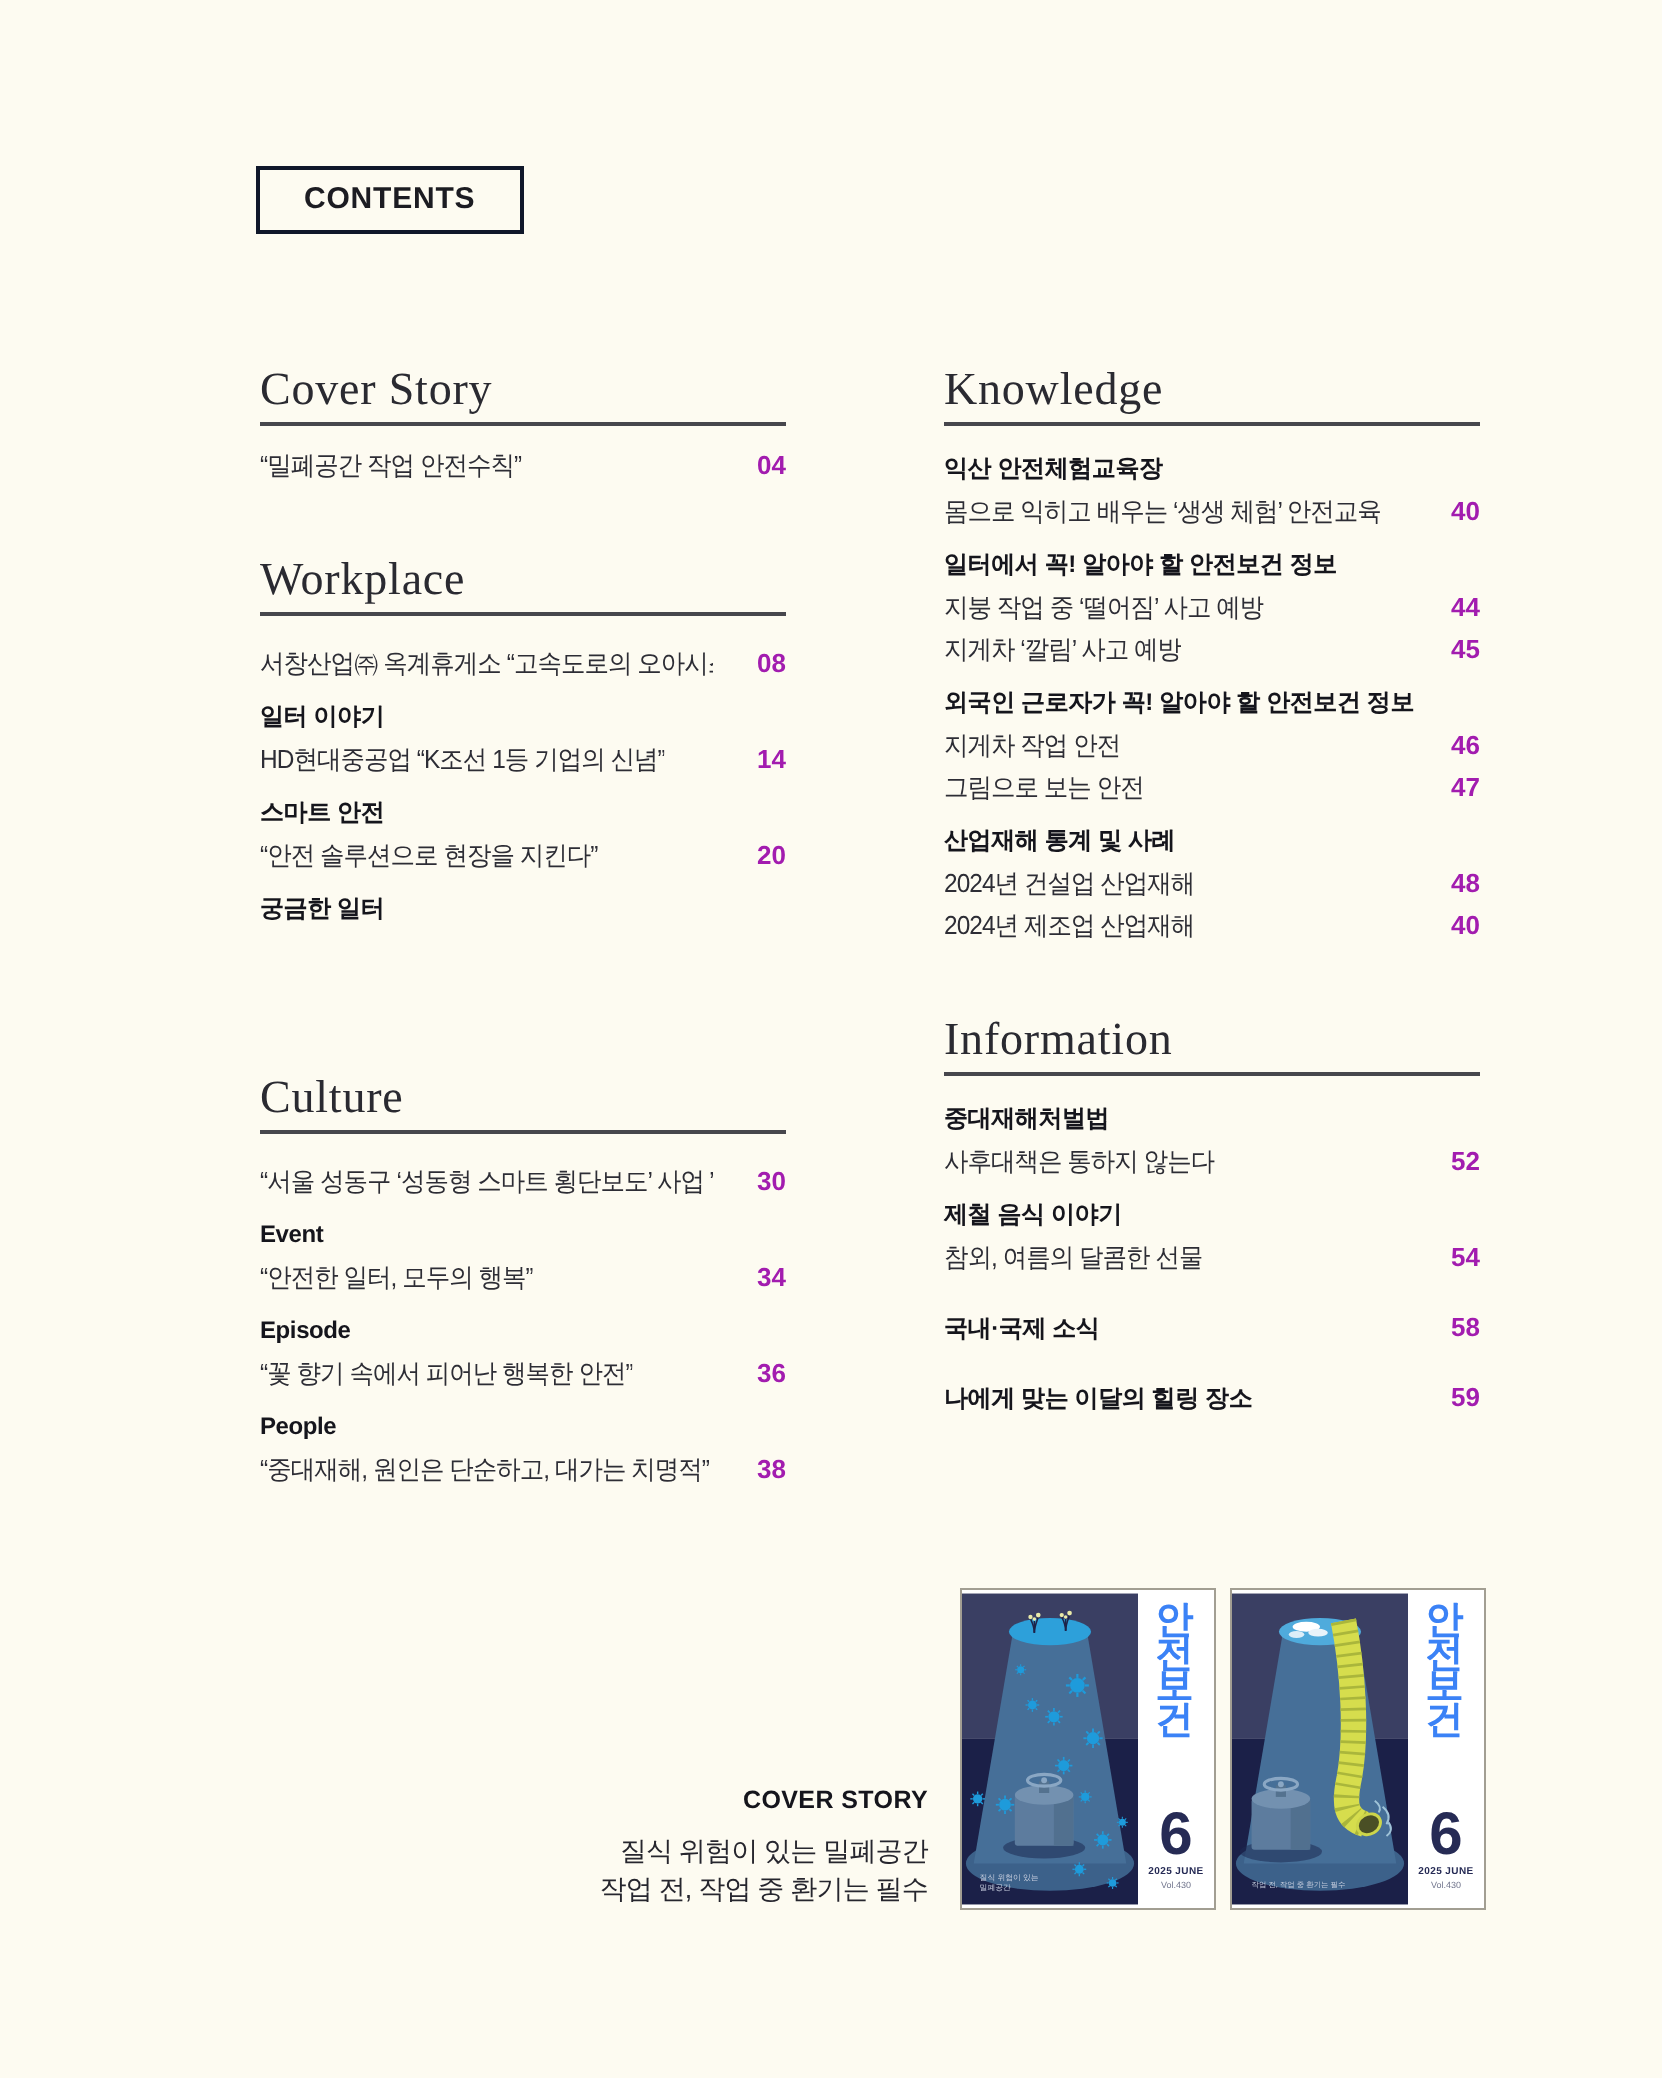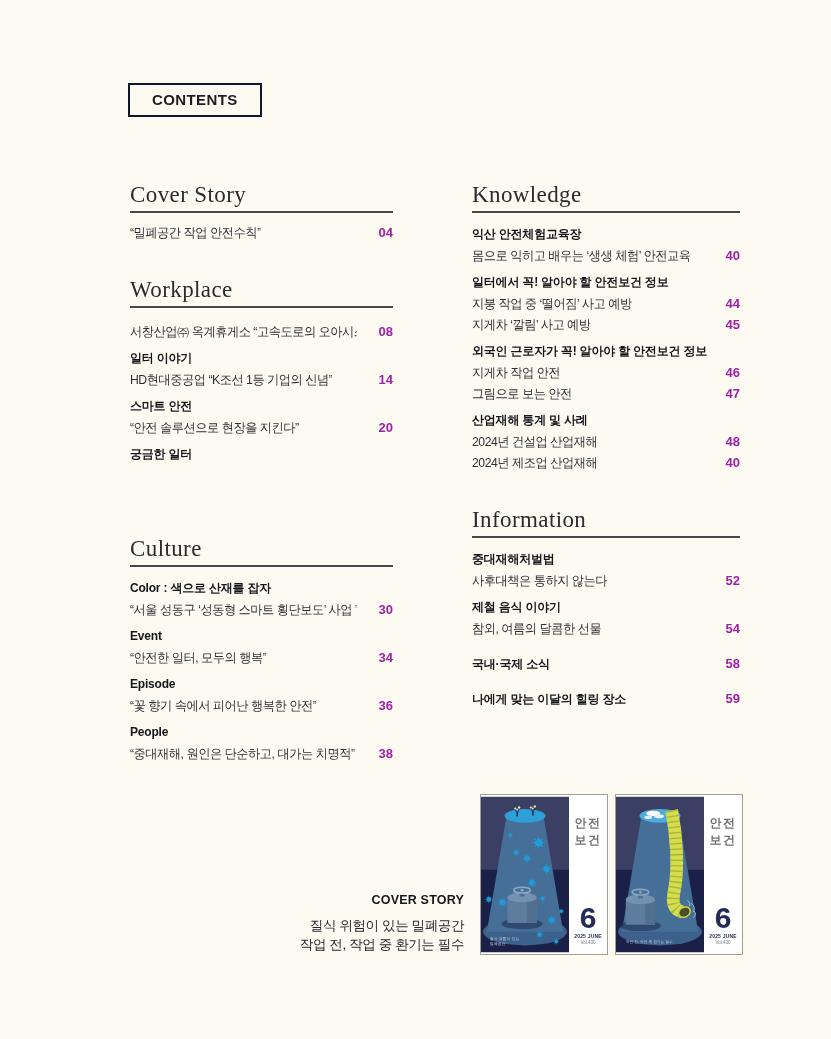--- a/index.html
+++ b/index.html
@@ -34,21 +34,21 @@
   .covers-area{position:absolute;left:278px;top:794px;display:flex;align-items:flex-end;}
   .cover-note{width:186px;margin-right:16px;text-align:right;padding-bottom:1px;}
   .note-label{font-size:12.5px;font-weight:bold;color:#15151c;letter-spacing:.2px;margin-bottom:9px;}
   .note-line{font-size:13.5px;color:#26262e;line-height:19px;letter-spacing:-.4px;}
   .cover-card{width:126px;height:159px;border:1px solid #a29e92;background:#ffffff;display:flex;}
   .cover-card + .cover-card{margin-left:7px;}
   .cover-illu{width:88px;height:159px;flex:0 0 auto;}
   .cover-illu svg{display:block;width:88px;height:159px;}
   .cover-strip{flex:1 1 auto;display:flex;flex-direction:column;align-items:center;
         justify-content:space-between;padding:8px 0 9px 0;background:#ffffff;}
-  .masthead{font-size:12px;line-height:16.5px;font-weight:bold;color:#737373;text-align:center;letter-spacing:1.5px;margin-top:12px;}
+  .masthead{font-size:19px;line-height:16.5px;font-weight:bold;color:#3b82f6;text-align:center;letter-spacing:1.5px;}
   .issue-block{text-align:center;}
   .issue-number{font-size:30px;font-weight:bold;color:#262b55;line-height:26px;}
   .issue-date{font-size:5px;font-weight:bold;color:#262b55;margin-top:2px;letter-spacing:.2px;}
   .issue-vol{font-size:4.5px;color:#70748c;margin-top:1px;}
 </style>
 </head>
 <body>
 
 <div class="page">
 
@@ -94,21 +94,20 @@
       </div>
       <div class="entry">
         <div class="cat">궁금한 일터</div>
       </div>
     </section>
 
     <section class="toc-section sec-culture">
       <h2 class="sec-title">Culture</h2>
       <div class="sec-rule"></div>
       <div class="entry first">
-        <div class="cat">Color : 색으로 산재를 잡자</div>
         <div class="row">
           <span class="row-text">“서울 성동구 ‘성동형 스마트 횡단보도’ 사업 ”</span>
           <span class="row-page">30</span>
         </div>
       </div>
       <div class="entry">
         <div class="cat">Event</div>
         <div class="row">
           <span class="row-text">“안전한 일터, 모두의 행복”</span>
           <span class="row-page">34</span>

